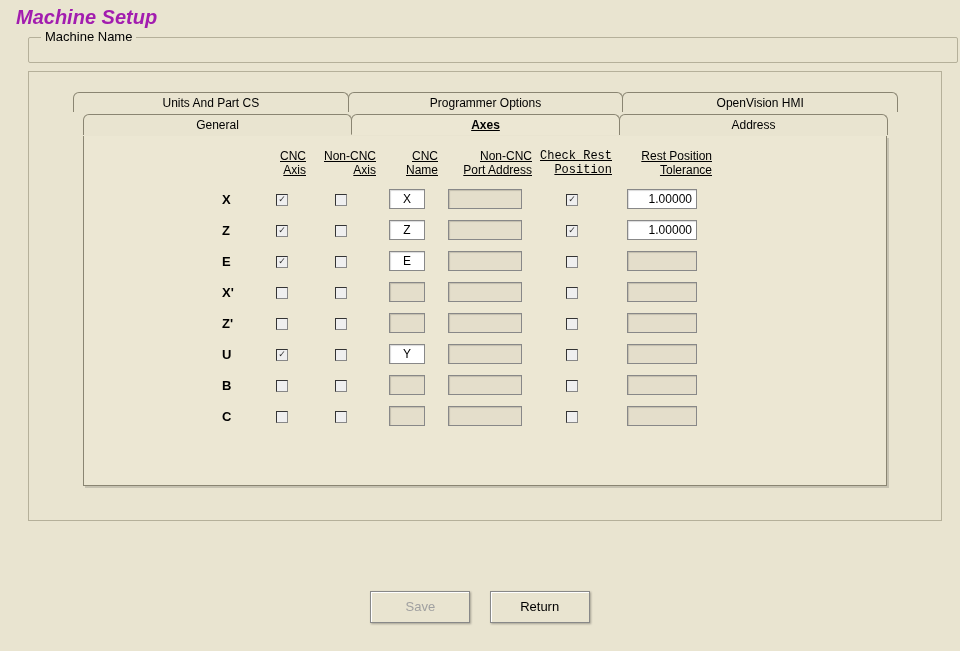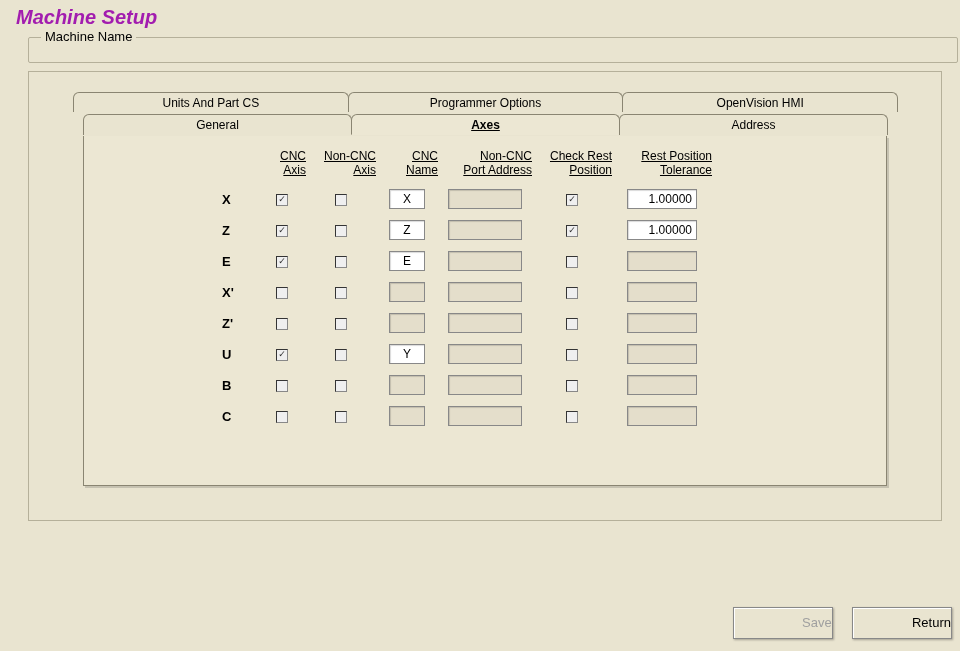--- a/index.html
+++ b/index.html
@@ -117,21 +117,21 @@
     text-align: right;
     font-size: 12px;
     text-decoration: underline;
     line-height: 1.15;
   }
   .hdr-rowlabel { width: 40px; text-decoration: none; }
   .hdr-cnc-axis { width: 48px; }
   .hdr-noncnc-axis { width: 70px; }
   .hdr-cnc-name { width: 62px; }
   .hdr-noncnc-port { width: 94px; }
-  .hdr-check-rest { width: 80px; }
+  .hdr-check-rest { width: 80px; font-family: Liberation Mono, monospace; }
   .hdr-rest-tol { width: 100px; }
   .axis-row {
     display: flex;
     align-items: center;
     height: 31px;
   }
   .axis-label {
     width: 40px;
     text-align: left;
     font-weight: bold;
@@ -168,24 +168,24 @@
     box-shadow: inset 1px 1px 1px rgba(0,0,0,0.15);
   }
   .txt.sunken {
     background: #e4decb;
   }
   .txt.name { width: 36px; text-align: center; }
   .txt.port { width: 74px; }
   .txt.tol  { width: 70px; }
   .button-bar {
     position: absolute;
-    bottom: 12px;
+    bottom: 28px;
     left: 0;
     width: 100%;
-    text-align: right;
+    text-align: center;
   }
   .btn {
     display: inline-block;
     width: 100px;
     height: 32px;
     line-height: 30px;
     background: #e9e4d0;
     border: 1px solid #888;
     box-shadow: 1px 1px 0 #fff inset, 1px 1px 2px rgba(0,0,0,0.3);
     margin: 0 8px;

